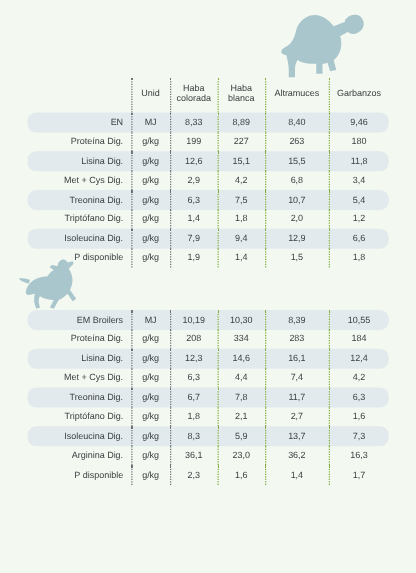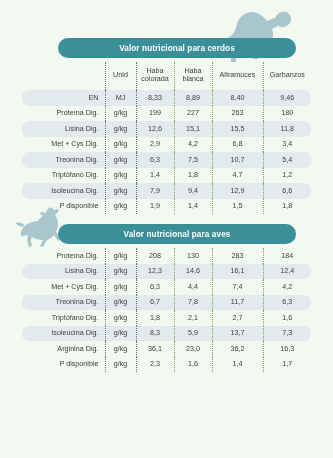--- a/index.html
+++ b/index.html
@@ -121,23 +121,20 @@
 
   <div class="silhouette" id="pig-silhouette">
     <svg width="72" height="56" viewBox="0 0 72 56">
       <g fill="#a9c6cd">
         <path d="M30 6c-7 0-13 5-15 12-1 4-2 8-5 11-3 3-6 3-7 6 0 2 2 3 4 3 1 4 2 8 2 12l0 6 5 0 0-7c0-3 1-5 2-7 3 2 7 3 11 3l4 0 0 8 5 0 0-8c1 0 3 0 4-1l2 7 5-1-2-8c4-3 6-8 6-13 0-2 0-4-1-6l9-5c2-1 3-3 2-5-1-2-4-3-6-2l-10 4c-4-5-9-9-15-9z"></path>
         <path d="M54 10c2-3 6-5 10-4 3 1 5 4 5 7 0 4-3 7-7 8-3 1-6-1-8-4l0-7z"></path>
       </g>
     </svg>
   </div>
 
-  <div class="banner" id="banner-pigs">
-    <span>Valor nutricional para cerdos</span>
-  </div>
 
   <table class="nutri-table" id="table-pigs">
     <colgroup>
       <col class="c-label">
         <col class="c-unit">
         <col class="c-v1">
       <col class="c-v2">
         <col class="c-v3">
         <col class="c-v4">
     </colgroup>
@@ -190,21 +187,21 @@
           <td class="t-val">6,3</td>
           <td class="t-val t-v2">7,5</td>
           <td class="t-val t-v3">10,7</td>
           <td class="t-val t-v4">5,4</td>
         </tr>
         <tr>
           <td class="t-label">Triptófano Dig.</td>
           <td class="t-unit">g/kg</td>
           <td class="t-val">1,4</td>
           <td class="t-val t-v2">1,8</td>
-          <td class="t-val t-v3">4,7</td>
+          <td class="t-val t-v3">2,0</td>
           <td class="t-val t-v4">1,2</td>
         </tr>
         <tr class="striped">
           <td class="t-label">Isoleucina Dig.</td>
           <td class="t-unit">g/kg</td>
           <td class="t-val">7,9</td>
           <td class="t-val t-v2">9,4</td>
           <td class="t-val t-v3">12,9</td>
           <td class="t-val t-v4">6,6</td>
         </tr>
@@ -221,39 +218,44 @@
 
   <div class="silhouette" id="hen-silhouette">
     <svg width="60" height="50" viewBox="0 0 60 50">
       <g fill="#a9c6cd">
         <path d="M40 4c-1-2-3-3-5-2-2 1-3 3-3 5l-4-1c-1 0-2 1-2 2l3 2c-2 1-4 3-5 5-3 0-6 1-9 2-4 2-7 5-8 9-1 2 0 4 2 4l5-1c-1 3-1 6 0 9l1 3 3-1-1-4c0-2 0-4 1-5 3 2 7 3 11 3l-3 6 3 1 4-7c3-1 5-3 7-5l4 6 3-2-5-7c1-2 2-5 2-8 0-3-1-6-3-9l3-3c1-1 1-2 0-3l-4 1z"></path>
         <path d="M10 18c-3-1-6-2-9-1 2 2 5 3 8 4l1-3z"></path>
       </g>
     </svg>
   </div>
 
-  <div class="banner" id="banner-birds">
-    <span>Valor nutricional para aves</span>
-  </div>
 
   <table class="nutri-table" id="table-birds">
     <colgroup>
       <col class="c-label">
         <col class="c-unit">
         <col class="c-v1">
       <col class="c-v2">
         <col class="c-v3">
         <col class="c-v4">
     </colgroup>
     <tbody>
+        <tr class="striped">
+          <td class="t-label">EM Broilers</td>
+          <td class="t-unit">MJ</td>
+          <td class="t-val">10,19</td>
+          <td class="t-val t-v2">10,30</td>
+          <td class="t-val t-v3">8,39</td>
+          <td class="t-val t-v4">10,55</td>
+        </tr>
         <tr>
           <td class="t-label">Proteína Dig.</td>
           <td class="t-unit">g/kg</td>
           <td class="t-val">208</td>
-          <td class="t-val t-v2">130</td>
+          <td class="t-val t-v2">334</td>
           <td class="t-val t-v3">283</td>
           <td class="t-val t-v4">184</td>
         </tr>
         <tr class="striped">
           <td class="t-label">Lisina Dig.</td>
           <td class="t-unit">g/kg</td>
           <td class="t-val">12,3</td>
           <td class="t-val t-v2">14,6</td>
           <td class="t-val t-v3">16,1</td>
           <td class="t-val t-v4">12,4</td>

